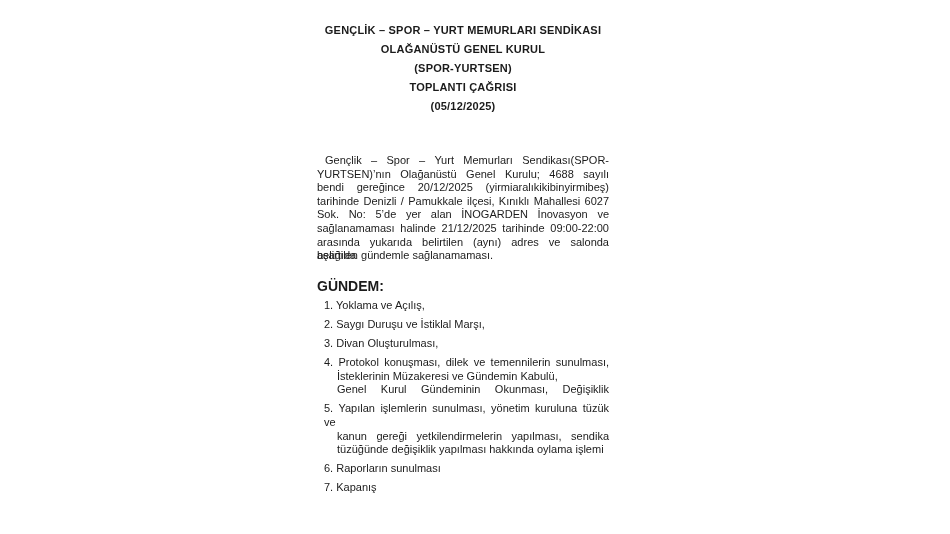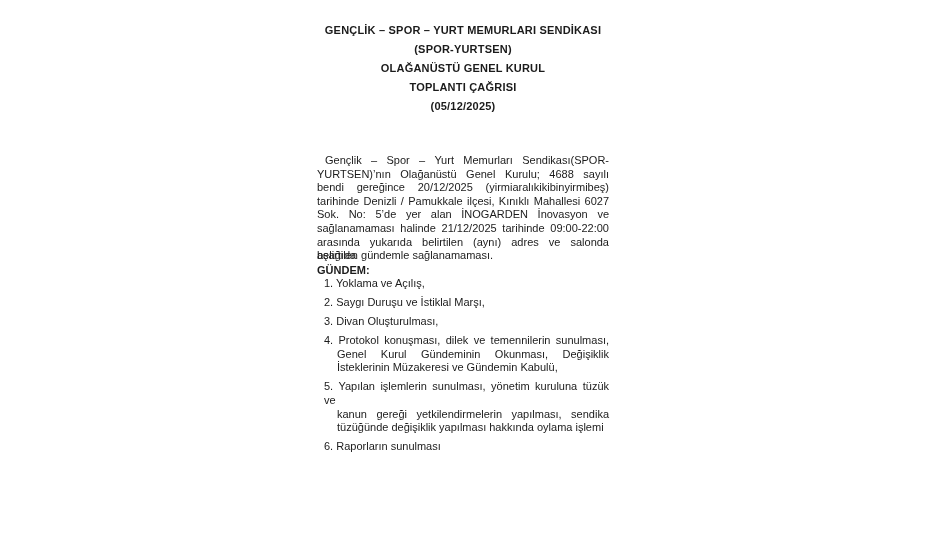--- a/index.html
+++ b/index.html
@@ -36,45 +36,46 @@
     line-height: 13.6px;
     height: 13.6px;
   }
   .just {
     text-align: justify;
     text-align-last: justify;
   }
   .indent-8 { padding-left: 8px; }
   .indent-11 { padding-left: 11px; }
   .agenda-heading {
-    margin-top: 0;
+    margin-top: 16px;
     font-weight: bold;
-    font-size: 11px;
+    font-size: 14px;
     line-height: 14px;
   }
   .agenda {
+    margin-top: 6px;
     padding-left: 7px;
     font-size: 11px;
   }
   .agenda-item { margin-bottom: 5.5px; }
   .aline {
     line-height: 13.6px;
   }
   .cont { padding-left: 13px; }
 </style>
 </head>
 <body>
 
 <div class="page">
   <div class="content">
 
     <div class="title-block">
       <div class="title-line">GENÇLİK – SPOR – YURT MEMURLARI SENDİKASI</div>
+      <div class="title-line">OLAĞANÜSTÜ GENEL KURUL</div>
       <div class="title-line">(SPOR-YURTSEN)</div>
-      <div class="title-line">OLAĞANÜSTÜ GENEL KURUL</div>
       <div class="title-line">TOPLANTI ÇAĞRISI</div>
       <div class="title-line">(05/12/2025)</div>
     </div>
 
     <div class="body-para">
       <div class="bline just indent-8">Gençlik – Spor – Yurt Memurları Sendikası(SPOR-</div>
       <div class="bline just">YURTSEN)’nın Olağanüstü Genel Kurulu; 4688 sayılı</div>
       <div class="bline just">bendi gereğince 20/12/2025 (yirmiaralıkikibinyirmibeş)</div>
       <div class="bline just">tarihinde Denizli / Pamukkale ilçesi, Kınıklı Mahallesi 6027</div>
       <div class="bline just">Sok. No: 5’de yer alan İNOGARDEN İnovasyon ve</div>
@@ -90,27 +91,30 @@
         <div class="aline">1. Yoklama ve Açılış,</div>
       </div>
       <div class="agenda-item">
         <div class="aline">2. Saygı Duruşu ve İstiklal Marşı,</div>
       </div>
       <div class="agenda-item">
         <div class="aline">3. Divan Oluşturulması,</div>
       </div>
       <div class="agenda-item">
         <div class="aline just">4. Protokol konuşması, dilek ve temennilerin sunulması,</div>
+        <div class="aline cont">İsteklerinin Müzakeresi ve Gündemin Kabulü,</div>
         <div class="aline just cont">Genel Kurul Gündeminin Okunması, Değişiklik</div>
-        <div class="aline cont">İsteklerinin Müzakeresi ve Gündemin Kabulü,</div>
       </div>
       <div class="agenda-item">
         <div class="aline just">5. Yapılan işlemlerin sunulması, yönetim kuruluna tüzük ve</div>
         <div class="aline just cont">kanun gereği yetkilendirmelerin yapılması, sendika</div>
         <div class="aline cont">tüzüğünde değişiklik yapılması hakkında oylama işlemi</div>
       </div>
       <div class="agenda-item">
         <div class="aline">6. Raporların sunulması</div>
       </div>
+      <div class="agenda-item">
+        <div class="aline">7. Kapanış</div>
+      </div>
     </div>
 
   </div>
 </div>
 
 </body></html>

